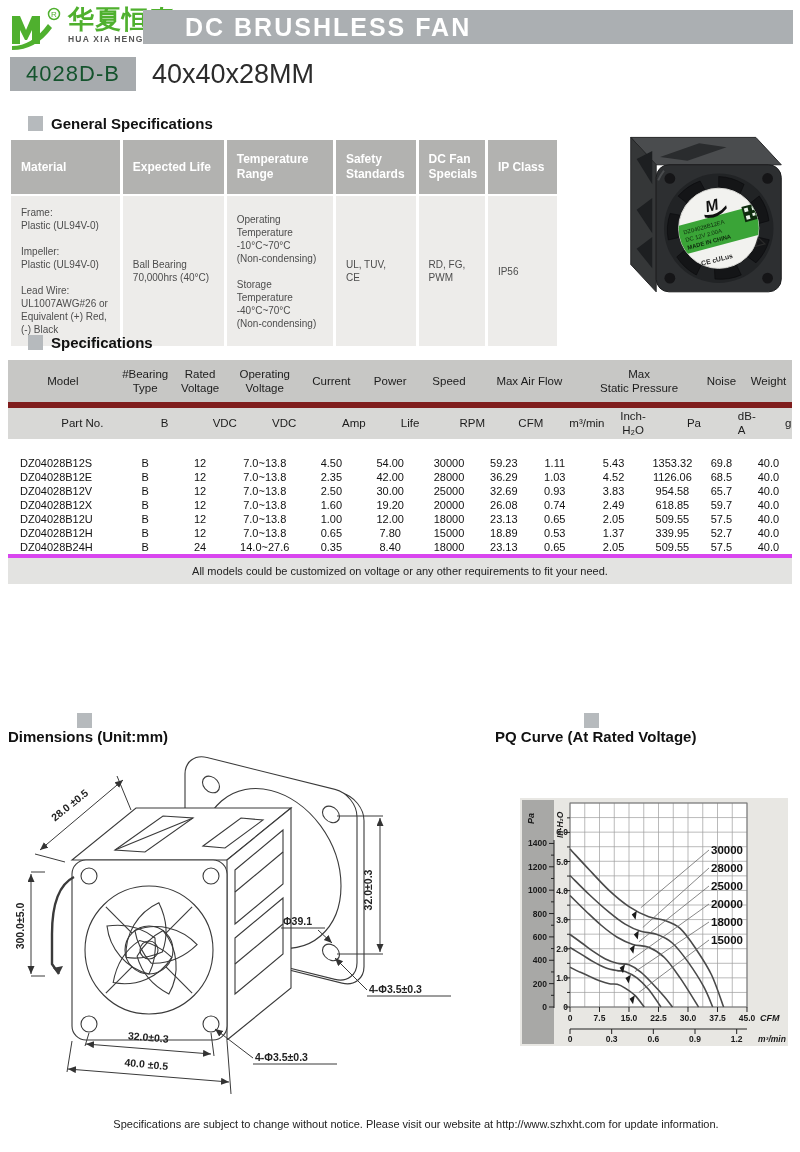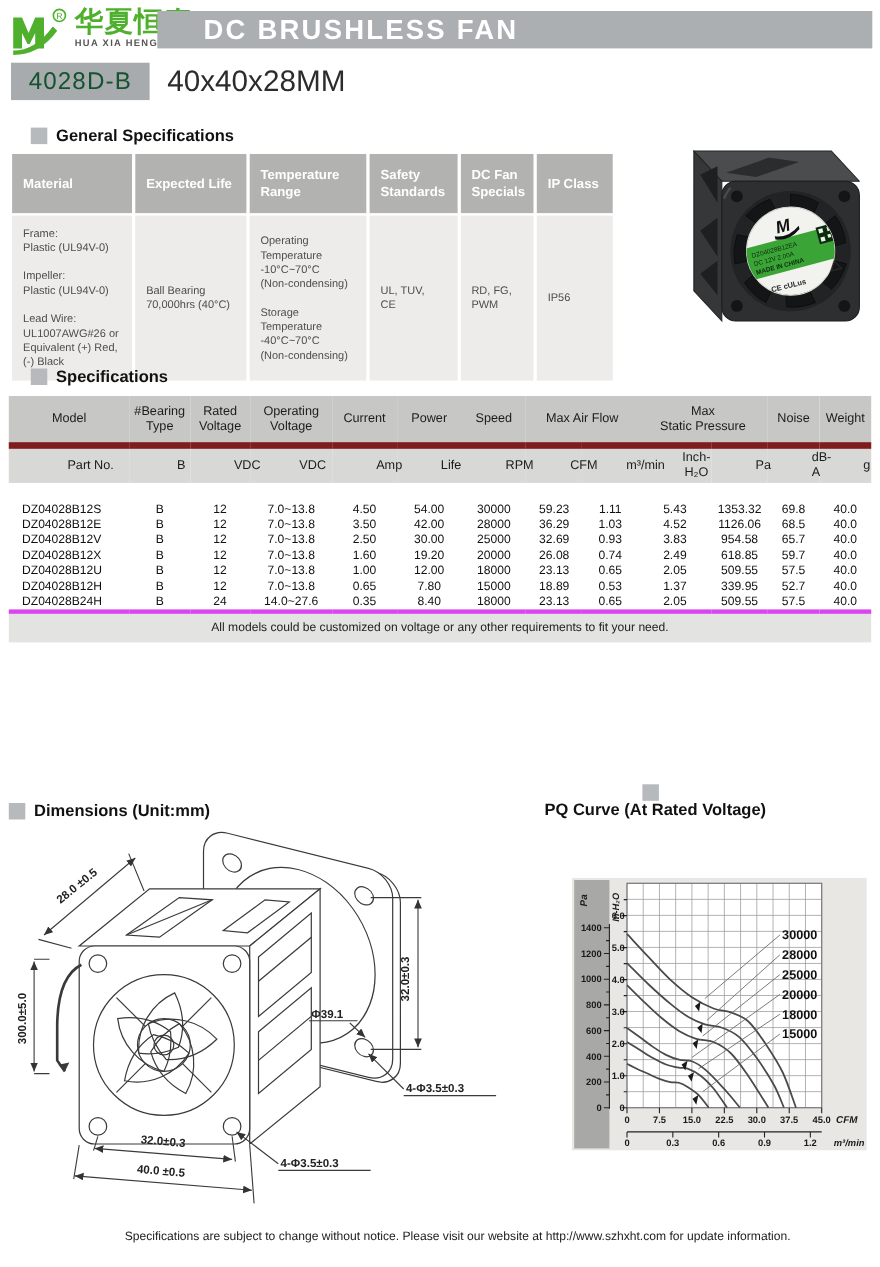--- a/index.html
+++ b/index.html
@@ -241,21 +241,21 @@
           <td>5.43</td>
           <td>1353.32</td>
           <td>69.8</td>
           <td>40.0</td>
         </tr>
         <tr>
           <td class="partno">DZ04028B12E</td>
           <td>B</td>
           <td>12</td>
           <td>7.0~13.8</td>
-          <td>3.50</td>
+          <td>2.35</td>
           <td>42.00</td>
           <td>28000</td>
           <td>36.29</td>
           <td>1.03</td>
           <td>4.52</td>
           <td>1126.06</td>
           <td>68.5</td>
           <td>40.0</td>
         </tr>
         <tr>
@@ -334,21 +334,21 @@
           <td>40.0</td>
         </tr>
       </tbody>
     <tfoot>
       <tr class="note">
         <td colspan="13">All models could be customized on voltage or any other requirements to fit your need.</td>
       </tr>
     </tfoot>
   </table>
 
-  <div class="sect" style="left:8px;top:729px;">
+  <div class="sect" style="left:8px;top:713px;flex-direction:column;">
     <div class="sq"></div>
     <div class="lbl">Dimensions (Unit:mm)</div>
   </div>
 
   <div class="sect" style="left:495px;top:713px;flex-direction:column;">
     <div class="sq"></div>
     <div class="lbl">PQ Curve (At Rated Voltage)</div>
   </div>
 
   <div class="dim-wrap">

